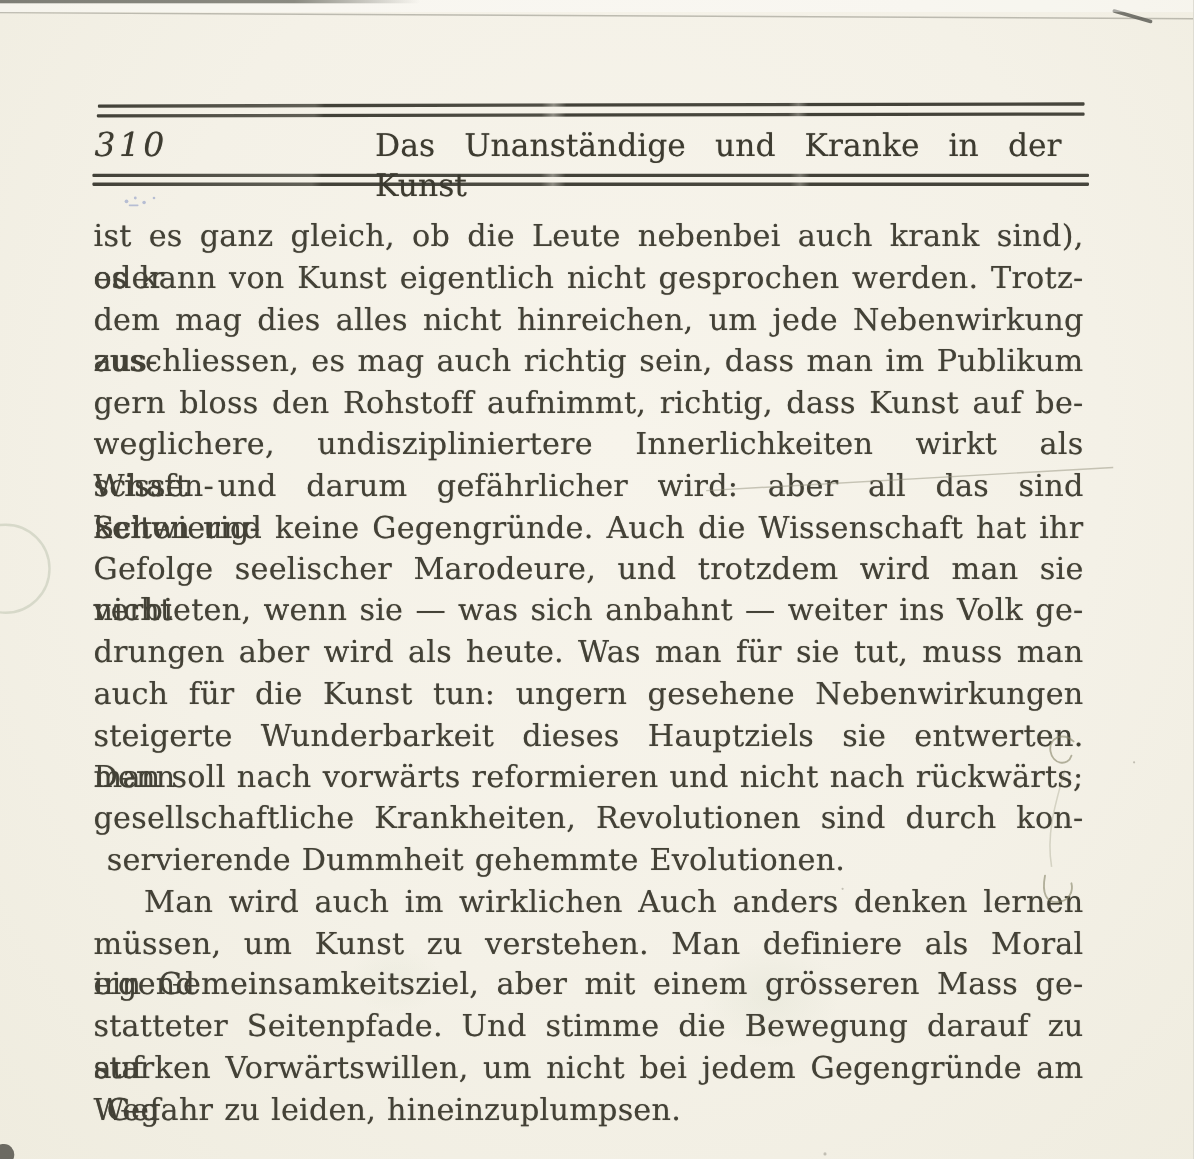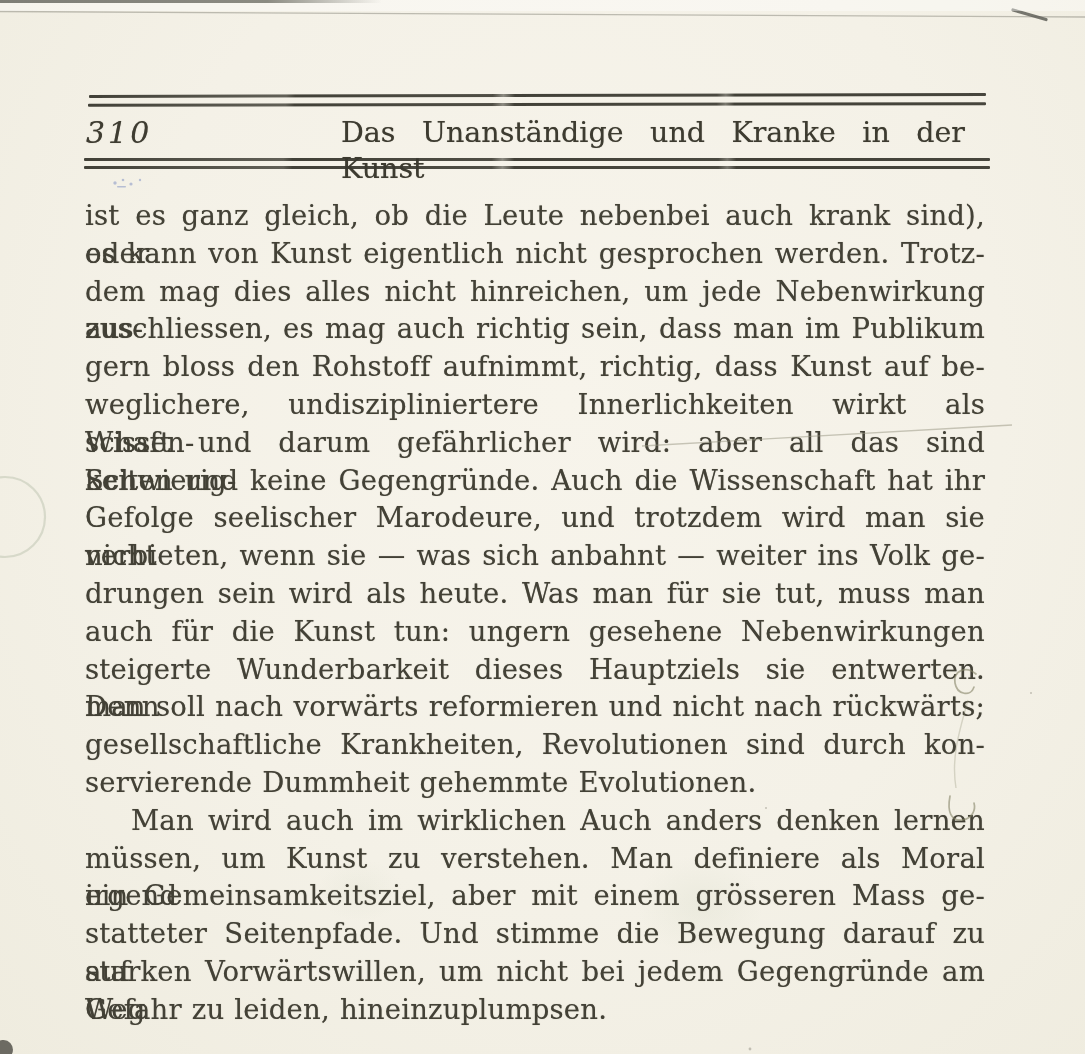--- a/index.html
+++ b/index.html
@@ -28,21 +28,21 @@
     letter-spacing:3px; color:#3e3c31; text-shadow:0 0 .7px rgba(62,60,49,.6);font-style:italic;}
   .running-header{position:absolute; left:341px; top:115px; width:624px;
     font-size:28.5px; line-height:36px; color:#3d3b30;
     text-align:justify; text-align-last:justify; text-shadow:0 0 .7px rgba(61,59,48,.55);}
   
   .body-text{position:absolute; left:85px; top:197px; width:900px;}
   .line{height:37.8px; line-height:37.8px; font-size:27.5px;
     text-align:justify; text-align-last:justify;
     letter-spacing:.2px; word-spacing:1px;
     color:#434136; text-shadow:0 0 .75px rgba(66,64,53,.5);}
-  .line.no-just{text-align-last:left;}
+  .line.no-just{text-align-last:left;margin-left:12px;}
   .line.indent{text-indent:46px;}
   
   .artifacts{position:absolute; inset:0; pointer-events:none;}
   .top-light{position:absolute; left:0; top:0; width:1085px; height:11px;
     background:rgba(255,255,255,.38);}
   .top-strip{position:absolute; left:0; top:0; width:382px; height:3px;
     background:linear-gradient(90deg,#7e7e76,#8b8b82 70%,rgba(139,139,130,0));}
   .corner-bl{position:absolute; left:-4px; top:1040px; width:17px; height:18px;
     background:#55544c; border-radius:40% 60% 50% 40%; opacity:.85;}
 </style>
@@ -62,21 +62,21 @@
       <div class="line">ist es ganz gleich, ob die Leute nebenbei auch krank sind), oder</div>
       <div class="line">es kann von Kunst eigentlich nicht gesprochen werden.  Trotz-</div>
       <div class="line">dem mag dies alles nicht hinreichen, um jede Nebenwirkung aus-</div>
       <div class="line">zuschliessen, es mag auch richtig sein, dass man im Publikum</div>
       <div class="line">gern bloss den Rohstoff aufnimmt, richtig, dass Kunst auf be-</div>
       <div class="line">weglichere, undiszipliniertere Innerlichkeiten wirkt als Wissen-</div>
       <div class="line">schaft und darum gefährlicher wird: aber all das sind Schwierig-</div>
       <div class="line">keiten und keine Gegengründe.  Auch die Wissenschaft hat ihr</div>
       <div class="line">Gefolge seelischer Marodeure, und trotzdem wird man sie nicht</div>
       <div class="line">verbieten, wenn sie — was sich anbahnt — weiter ins Volk ge-</div>
-      <div class="line">drungen sein wird als heute.  Was man für sie tut, muss man</div>
+      <div class="line">drungen aber wird als heute.  Was man für sie tut, muss man</div>
       <div class="line">auch für die Kunst tun:  ungern gesehene Nebenwirkungen</div>
       <div class="line">steigerte Wunderbarkeit dieses Hauptziels sie entwerten.  Denn</div>
       <div class="line">man soll nach vorwärts reformieren und nicht nach rückwärts;</div>
       <div class="line">gesellschaftliche Krankheiten, Revolutionen sind durch kon-</div>
       <div class="line no-just">servierende Dummheit gehemmte Evolutionen.</div>
       <div class="line indent">Man wird auch im wirklichen Auch anders denken lernen</div>
       <div class="line">müssen, um Kunst zu verstehen.  Man definiere als Moral irgend</div>
       <div class="line">ein Gemeinsamkeitsziel, aber mit einem grösseren Mass ge-</div>
       <div class="line">statteter Seitenpfade.  Und stimme die Bewegung darauf zu auf</div>
       <div class="line">starken Vorwärtswillen, um nicht bei jedem Gegengründe am Weg</div>

